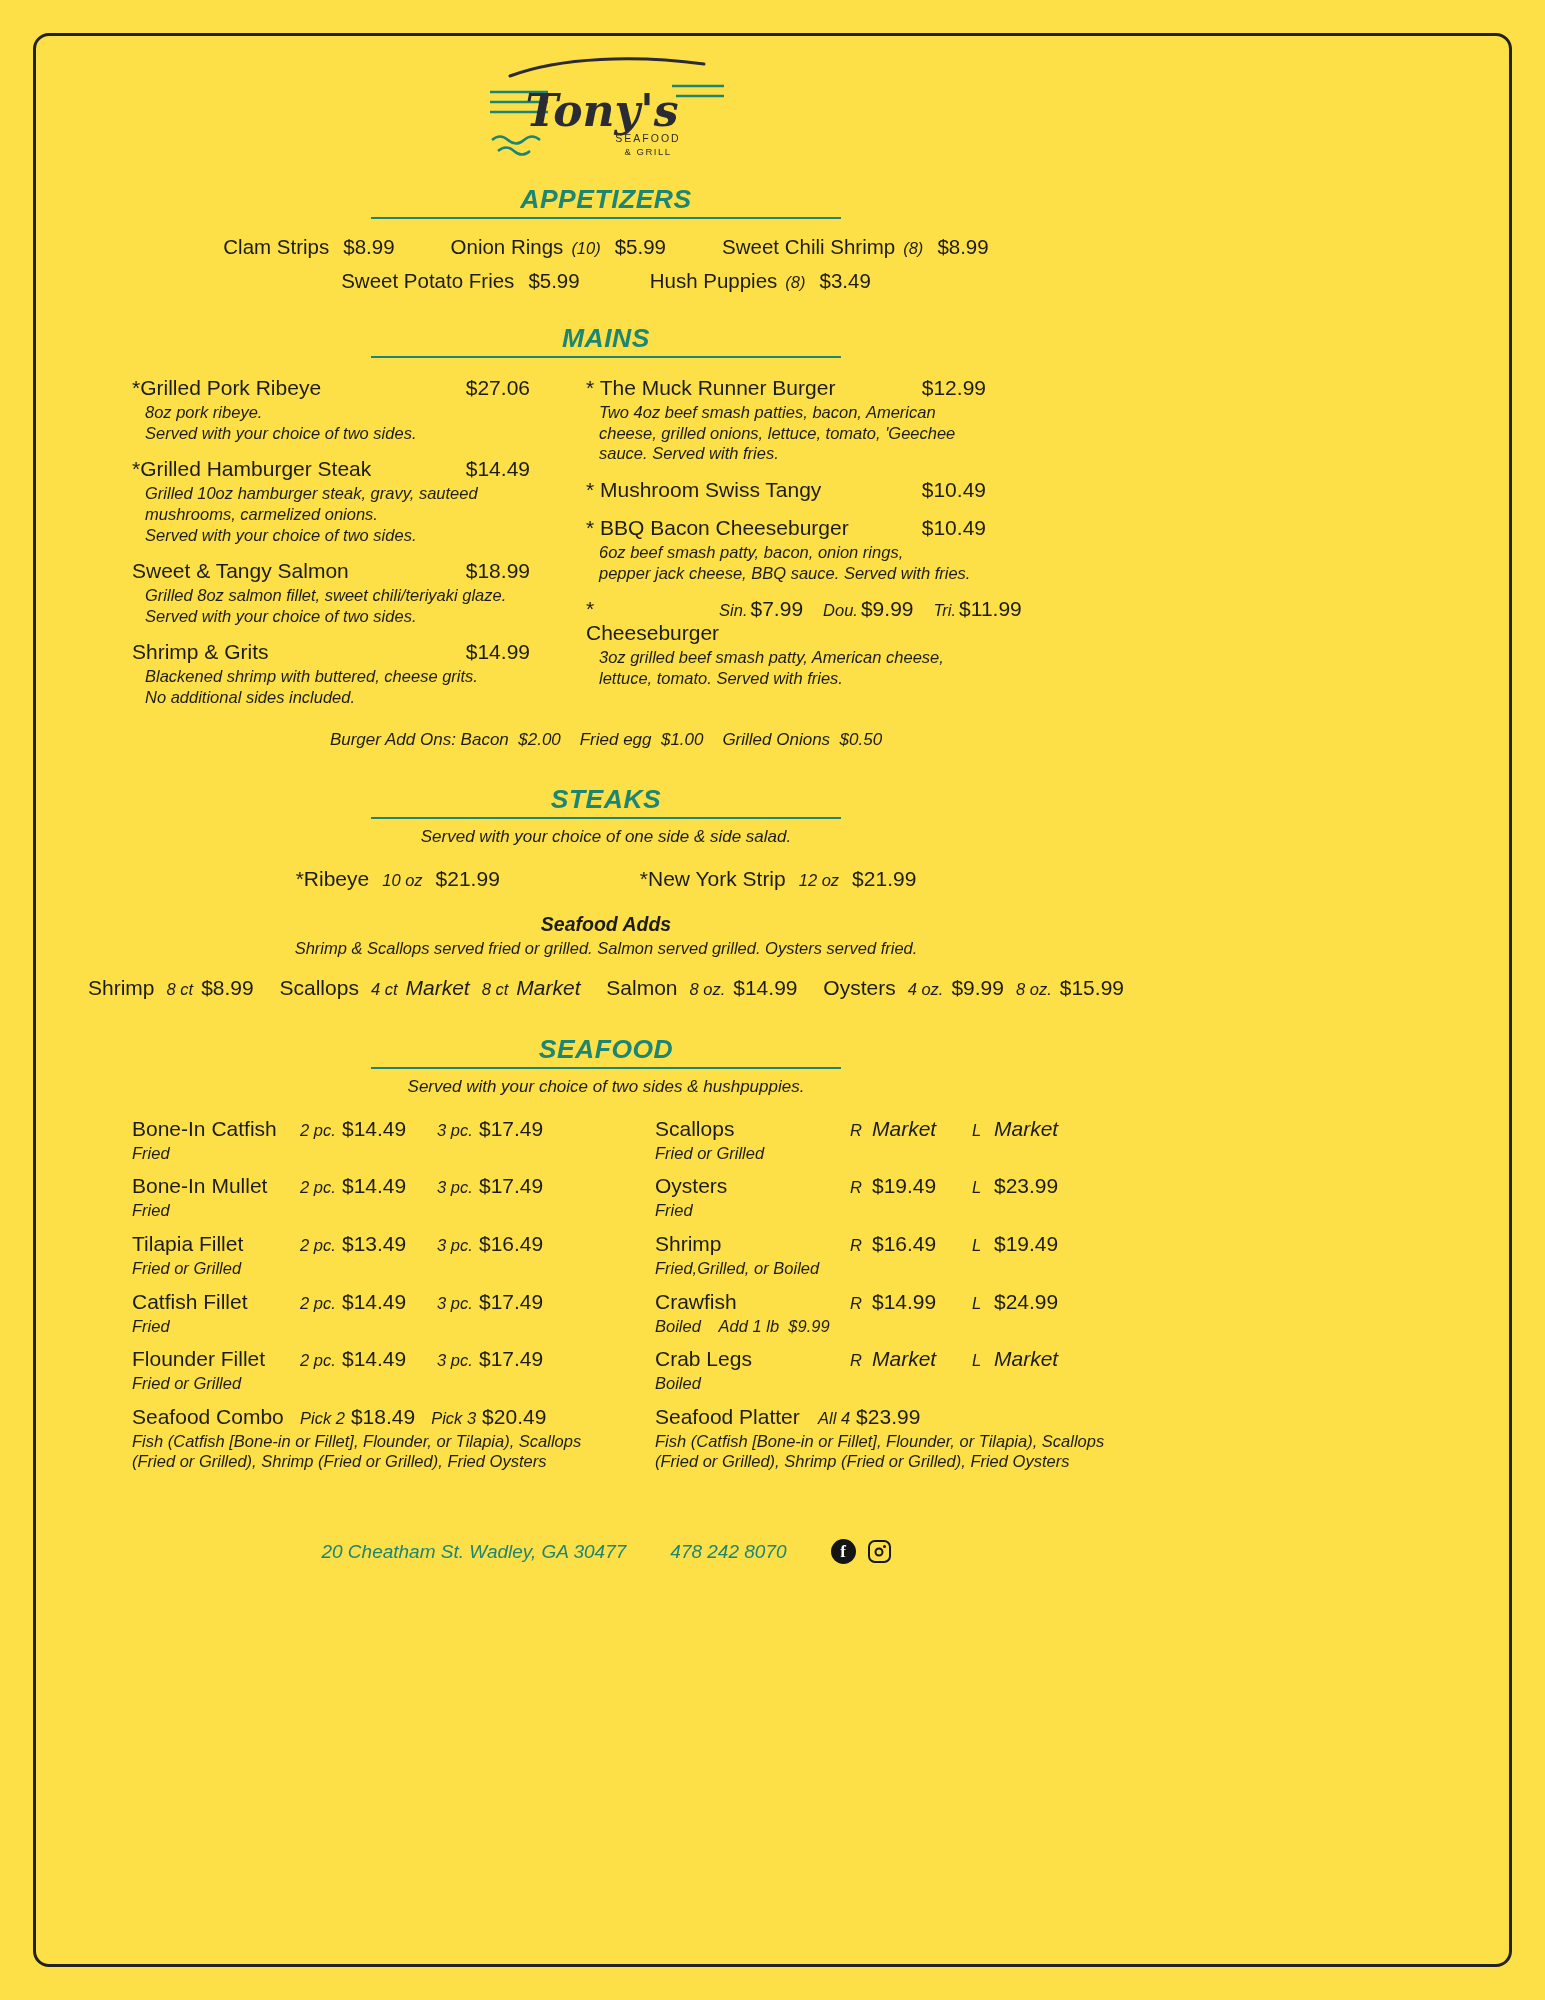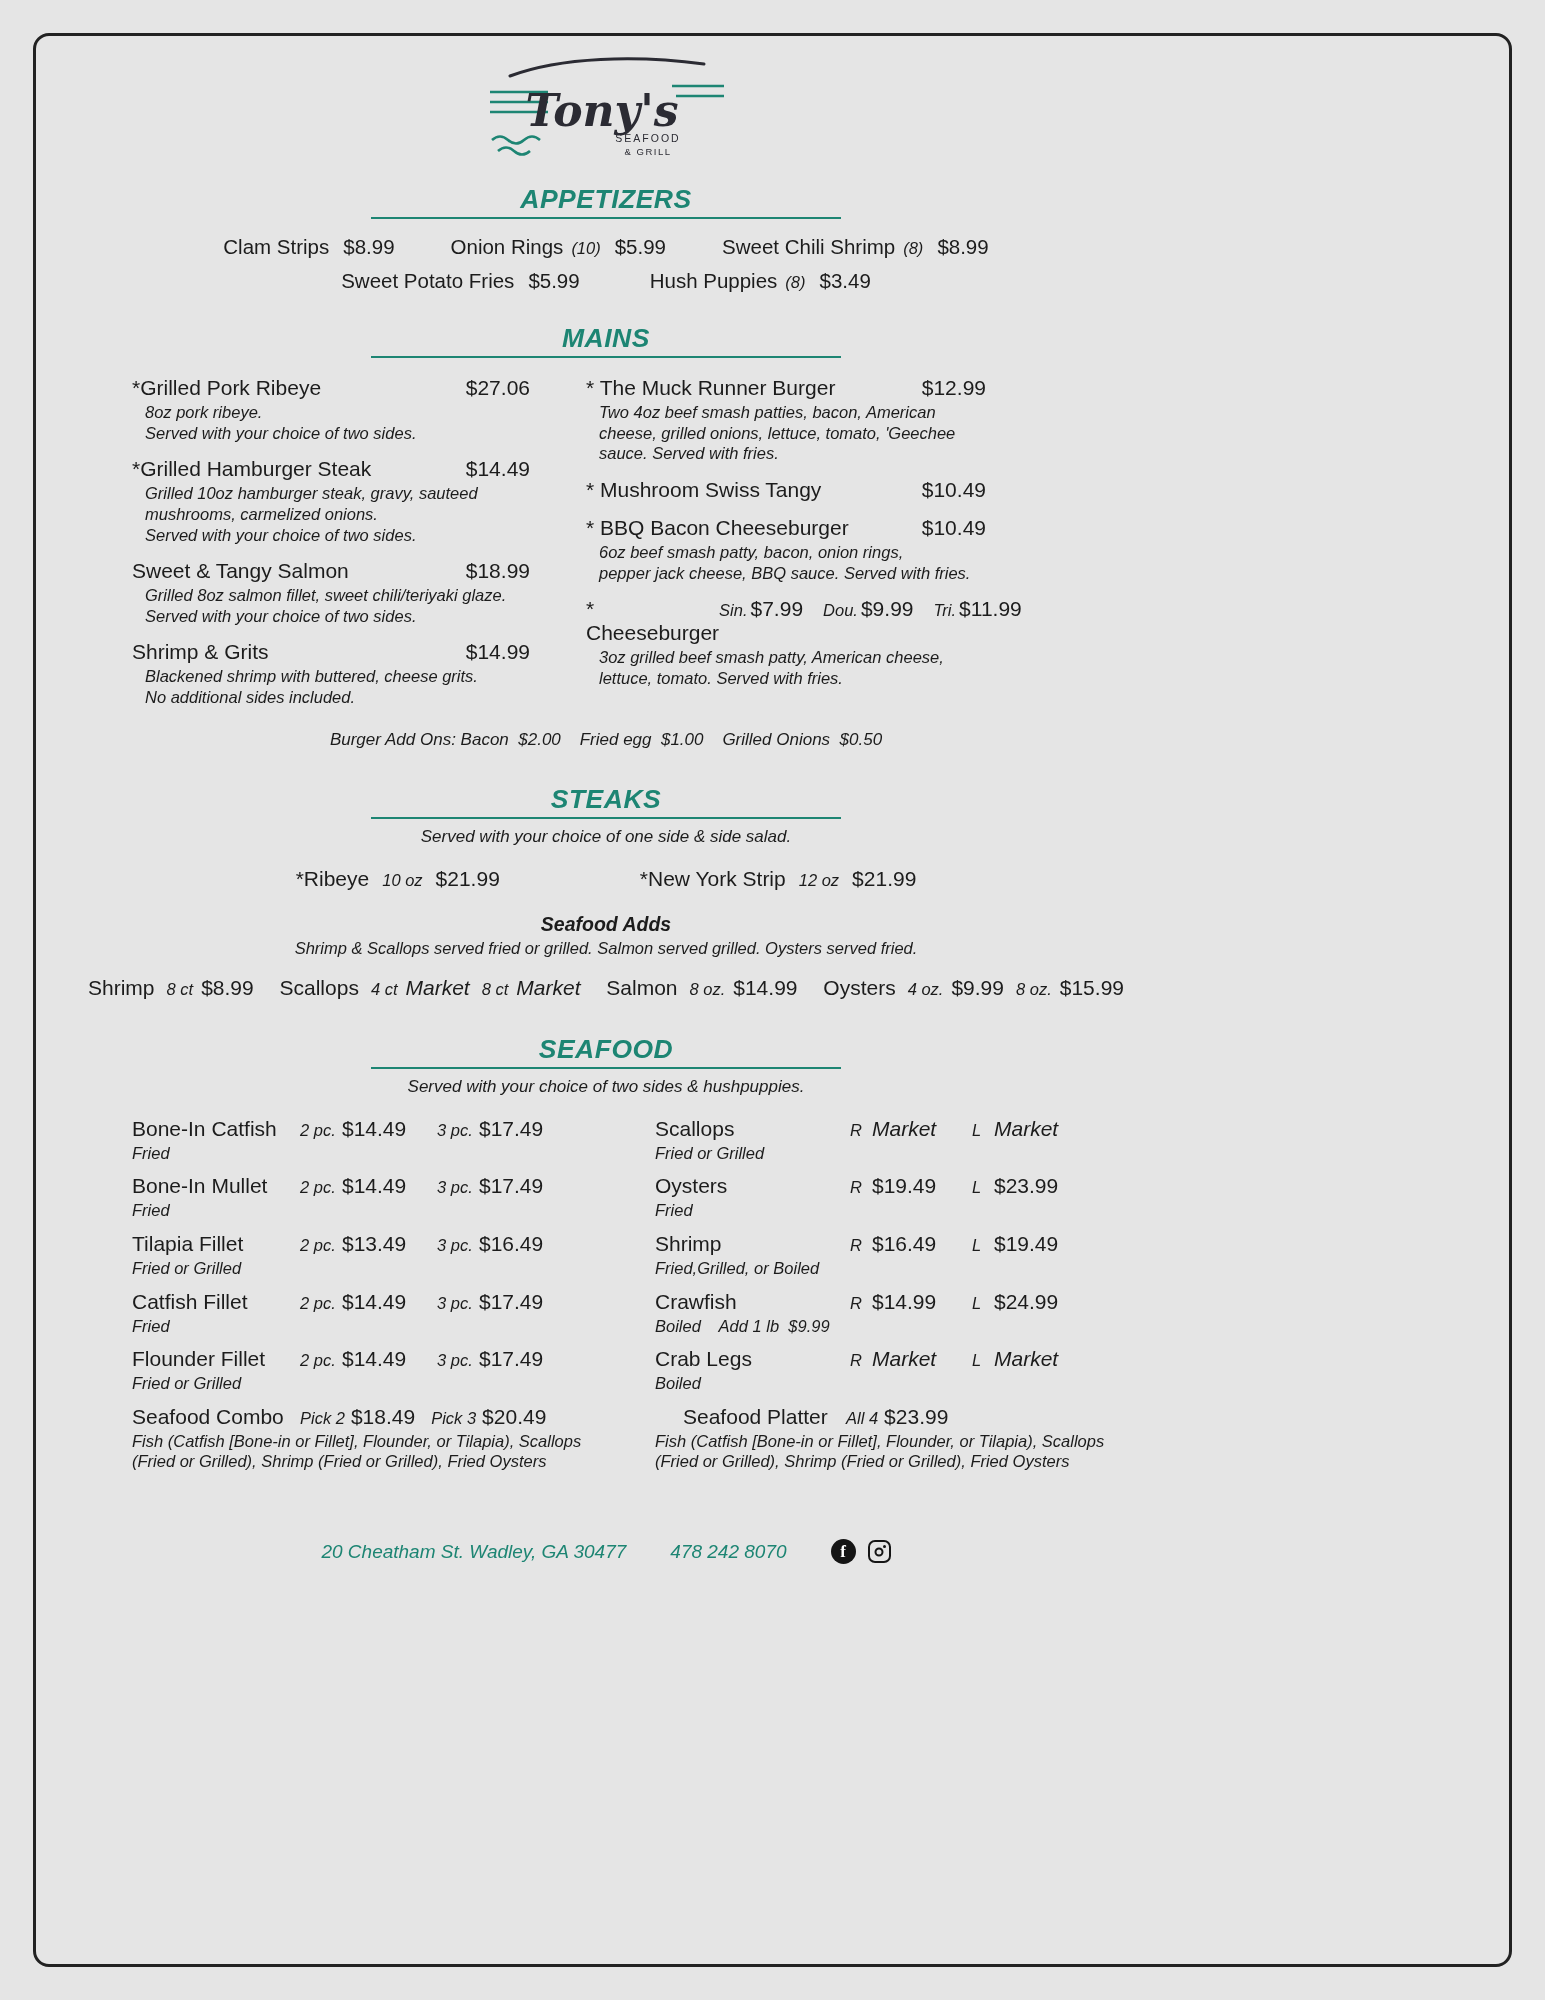--- a/index.html
+++ b/index.html
@@ -1,17 +1,17 @@
 <!DOCTYPE html>
 <html><head>
 <meta charset="utf-8">
 <style>
   * { margin:0; padding:0; box-sizing:border-box; }
   html,body { background:#ffffff; }
-  .page { position:relative; width:1545px; height:2000px; background:#e5e5e5;
+  .page { position:relative; width:1545px; height:2000px; background:#fde047;
           font-family:"Liberation Sans", sans-serif; color:#1c1c1c; overflow:hidden; }
   .frame { position:absolute; left:33px; top:33px; right:33px; bottom:33px;
            border:3px solid #222; border-radius:16px; }
   .content { position:absolute; left:84px; top:36px; width:1044px; }
 
   .logo { text-align:center; margin-top:16px; height:122px; }
 
   .sec-head { text-align:center; }
   .sec-title { display:inline-block; font-size:26.5px; font-style:italic; font-weight:bold;
                color:#1d8573; letter-spacing:0.5px; }
@@ -54,21 +54,21 @@
 
   .sec-seafood { margin-top:34px; }
   .sf-cols { display:flex; align-items:flex-start; margin-top:20px; }
   .sf-left { width:460px; margin-left:48px; }
   .sf-right { width:460px; margin-left:63px; }
   .sf-item { margin-bottom:11px; }
   .sf-grid-l { display:grid; grid-template-columns:168px 42px 95px 42px auto; align-items:baseline; }
   .sf-grid-r { display:grid; grid-template-columns:195px 22px 100px 22px auto; align-items:baseline; }
   .sf-flex { display:flex; align-items:baseline; }
   .sf-flex .m-name { width:168px; flex-shrink:0; }
-  .sf-flex.platter .m-name { width:163px;margin-left:28px; }
+  .sf-flex.platter .m-name { width:163px; }
   .sf-flex .pair { margin-right:16px; }
   .sf-flex .pair .plabel { margin-right:3px; }
   .sf-desc { margin-left:0; }
 
   .footer { display:flex; justify-content:center; align-items:center; gap:44px;
             margin-top:56px; color:#1d8573; font-style:italic; font-size:19px; }
   .socials { display:flex; gap:12px; align-items:center; }
   .fb { width:25px; height:25px; border-radius:50%; background:#151515; color:#fff;
         display:flex; align-items:center; justify-content:center; font-size:17px;
         font-weight:bold; font-style:normal; font-family:"Liberation Serif", serif; }

